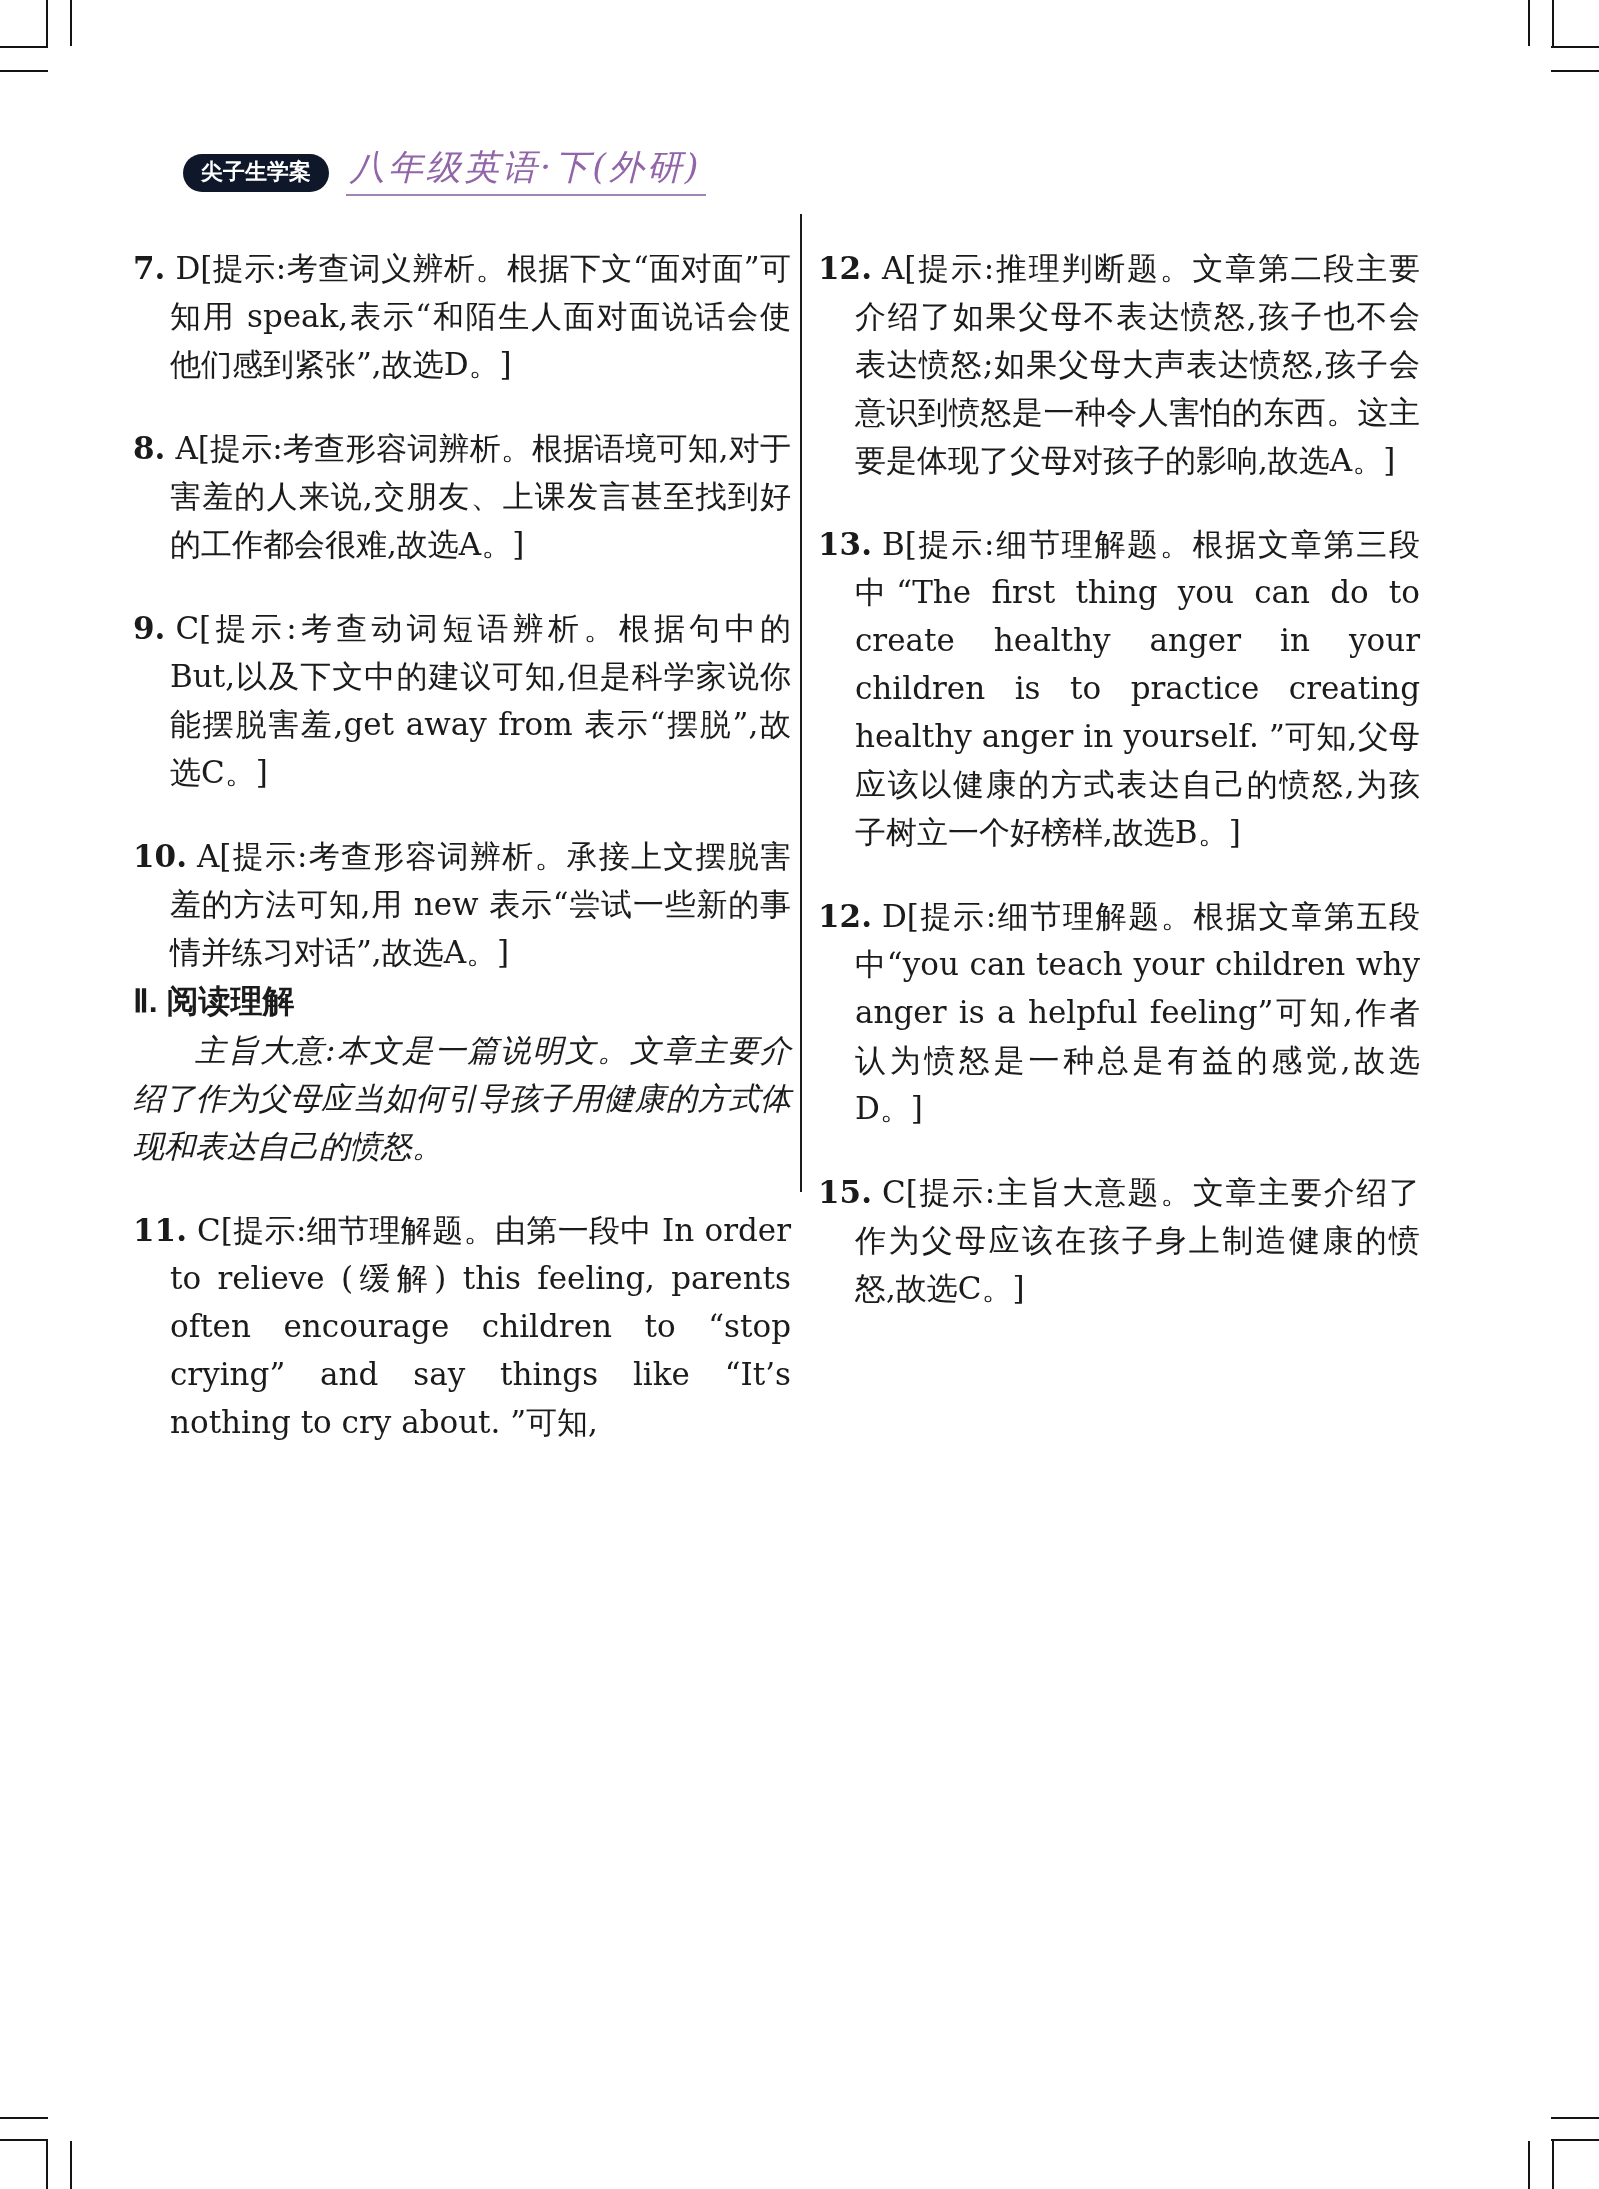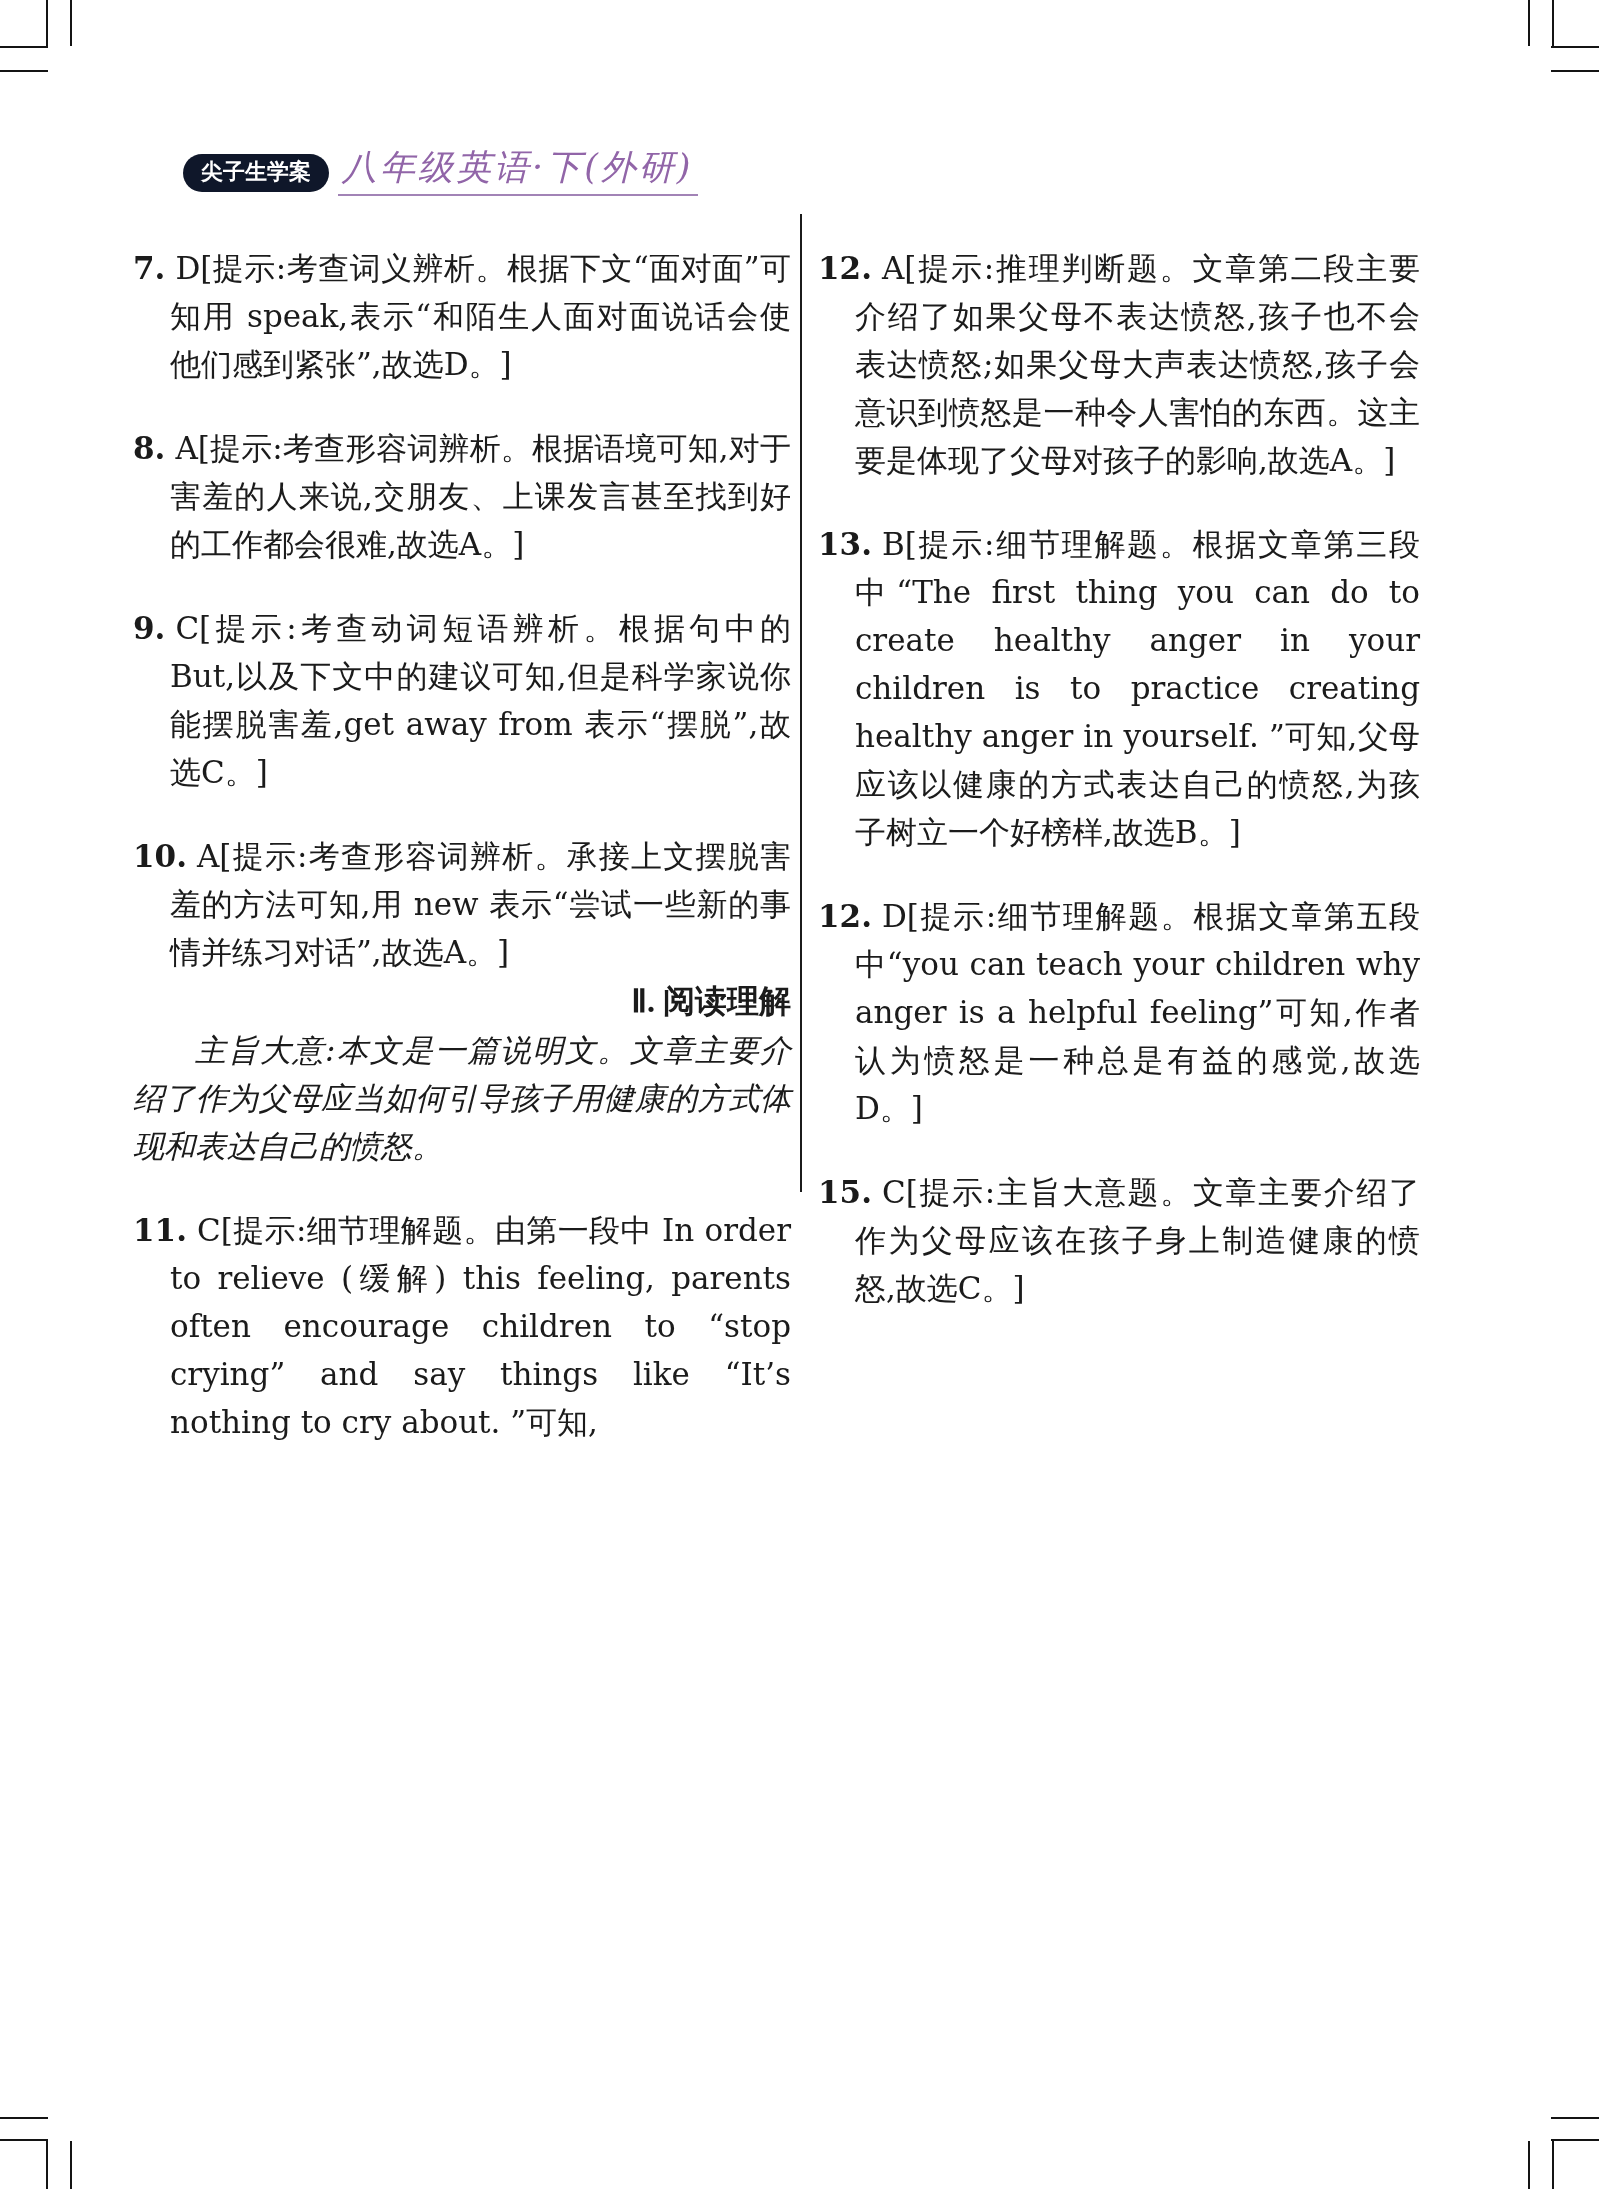--- a/index.html
+++ b/index.html
@@ -27,44 +27,44 @@
     border-radius: 22px;
     vertical-align: middle;
   }
   .course-title {
     display: inline-block;
     color: #9165a8;
     font-size: 35px;
     font-style: italic;
     letter-spacing: 3px;
     line-height: 1;
-    margin-left: 4px;
+    margin-left: 12px;
     padding: 0 4px 9px 4px;
     border-bottom: 2px solid #a283b6;
     vertical-align: middle;
   }
   
   .col { position: absolute; top: 208px; font-size: 31px; line-height: 48px; text-align: justify; }
   .col-left  { left: 133px; width: 658px; }
   .col-right { left: 818px; width: 602px; }
   .column-divider {
     position: absolute;
     left: 800px; top: 214px;
     width: 2px; height: 978px;
     background: #1b1b1b;
   }
   .item { padding-left: 37px; text-indent: -37px; margin-top: 36px; }
   .item .num { font-weight: 700; margin-right: 10px; }
   .continuation { padding-left: 37px; }
   .section-heading {
-    font-family: Liberation Serif, serif;
+    font-family: Liberation Sans, sans-serif;
     font-weight: 700;
     font-size: 32px;
     line-height: 50px;
-    text-align: right;
+    text-align: left;
   }
   .summary-paragraph {
     font-style: italic;
     text-indent: 62px;
   }
 </style>
 </head>
 <body>
 
 <div class="mark" style="left:46px;  top:0;      width:2px;  height:46px;"></div>

